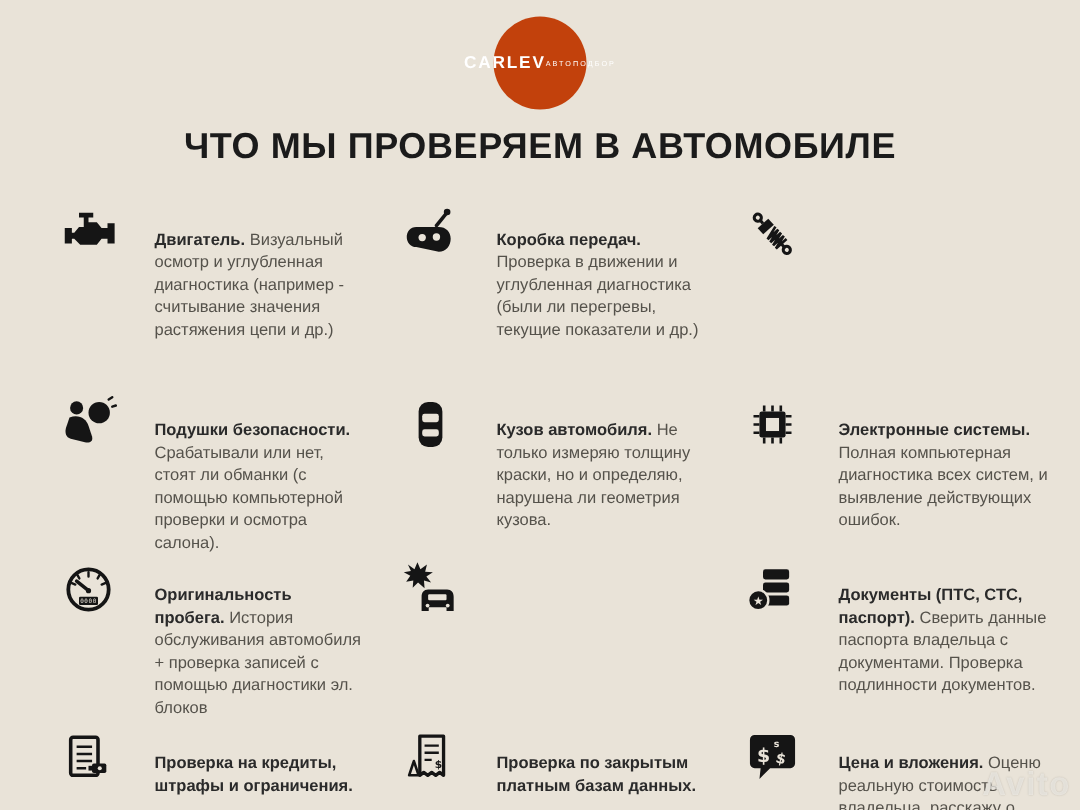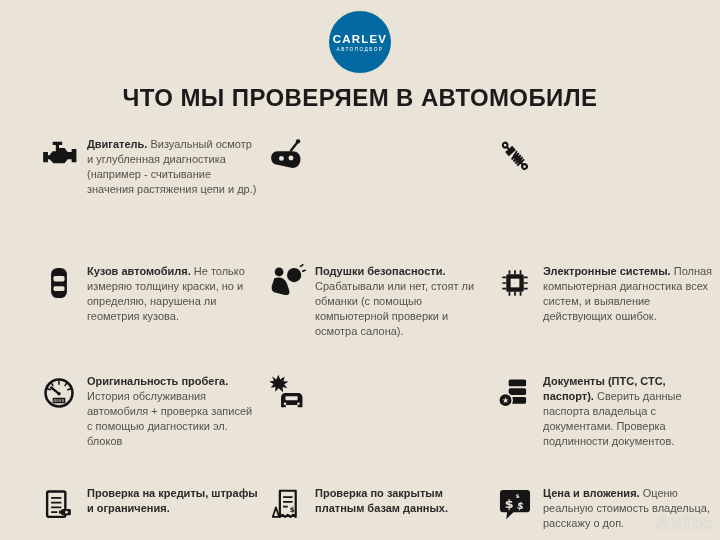--- a/index.html
+++ b/index.html
@@ -3,38 +3,38 @@
 <meta charset="utf-8">
 <style>
   html,body{margin:0;padding:0;}
   body{
     width:720px;height:540px;overflow:hidden;position:relative;
     background:#e9e3d8;
     font-family:"Liberation Sans", sans-serif;
   }
   .logo{
     position:absolute;left:329px;top:11px;width:62px;height:62px;border-radius:50%;
-    background:#0369a1;color:#fff;display:flex;flex-direction:column;
+    background:#c2410c;color:#fff;display:flex;flex-direction:row;
     align-items:center;justify-content:center;text-align:right;
   }
   .logo-brand{font-size:11.5px;font-weight:bold;letter-spacing:1.2px;line-height:12px;}
   .logo-tagline{font-size:4.8px;letter-spacing:1.4px;margin-top:2px;}
   .title{
     position:absolute;top:84px;left:0;width:720px;margin:0;text-align:center;
     font-size:24px;font-weight:800;letter-spacing:.4px;color:#1b1b1b;
   }
   .grid{
     position:absolute;left:40px;top:137px;
     display:grid;grid-template-columns:219px 219px 219px;column-gap:9px;
     grid-template-rows:127px 110px 112px auto;
   }
   .cell{display:flex;gap:9px;align-items:flex-start;}
   .icon{width:38px;height:38px;flex:0 0 38px;}
   .icon svg{width:38px;height:38px;display:block;}
-  .txt{margin:0;font-size:11px;line-height:15px;color:#55524b;}
+  .txt{margin:16px;font-size:11px;line-height:15px;color:#55524b;}
   .hd{color:#2a2a2a;font-weight:700;}
   .watermark{
     position:absolute;right:6px;bottom:4px;font-size:22px;font-weight:800;
     letter-spacing:1px;color:rgba(252,250,245,.62);
     text-shadow:0 0 1px rgba(130,124,112,.45);
     pointer-events:none;
   }
 </style>
 </head>
 <body>
@@ -61,58 +61,59 @@
   <section class="cell">
     <span class="icon">
           <svg viewBox="0 0 48 48">
             <path stroke="#151515" stroke-width="3" stroke-linecap="round" fill="none" d="M29 17l8-10"></path>
             <circle cx="38" cy="5.5" r="2.8" fill="#151515"></circle>
             <path fill="#151515" d="M12 18c-5 0-8 4-8 8.5S7 35 12 35l19 4c6 0 10-5 10-11s-4-10-10-10z"></path>
             <circle cx="17" cy="27" r="3.1" fill="#e9e3d8"></circle>
             <circle cx="29" cy="26.5" r="3.1" fill="#e9e3d8"></circle>
           </svg>
         </span>
+    <p class="txt"><b class="hd">Коробка передач.</b> <span class="bd">Проверка в движении и углубленная диагностика (были ли перегревы, текущие показатели и др.)</span></p>
   </section>
 
   <section class="cell">
     <span class="icon">
           <svg viewBox="0 0 48 48">
             <g transform="rotate(-42 24 24)" stroke="#151515" fill="none" stroke-width="2.6">
               <circle cx="24" cy="5.5" r="3"></circle>
               <path d="M24 8.5V12"></path>
               <rect x="18" y="12" width="12" height="7" fill="#151515" stroke="none"></rect>
               <path stroke-width="2.2" d="M30 21l-12 3.5h12L18 28h12l-12 3.5h12L18 35h12"></path>
               <path d="M24 35v4"></path>
               <circle cx="24" cy="42" r="3"></circle>
             </g>
           </svg>
         </span>
   </section>
 
   <section class="cell">
     <span class="icon">
           <svg viewBox="0 0 48 48">
-            <rect x="14" y="5" width="20" height="38" rx="8" fill="#151515"></rect>
-            <rect x="17" y="15" width="14" height="7" rx="2" fill="#e9e3d8"></rect>
-            <rect x="17" y="28" width="14" height="6" rx="2" fill="#e9e3d8"></rect>
-          </svg>
-        </span>
-    <p class="txt"><b class="hd">Кузов автомобиля.</b> <span class="bd">Не только измеряю толщину краски, но и определяю, нарушена ли геометрия кузова.</span></p>
-  </section>
-
-  <section class="cell">
-    <span class="icon">
-          <svg viewBox="0 0 48 48">
             <circle cx="14" cy="10" r="5.5" fill="#151515"></circle>
             <path fill="#151515" d="M8 18c8-3 14 1 16 7l3 9c1 4-2 6-6 5l-12-3c-4-1-5-5-4-9z"></path>
             <circle cx="33" cy="14" r="9" fill="#151515"></circle>
             <path stroke="#151515" stroke-width="2" stroke-linecap="round" fill="none" d="M41 3l3-2M44 9l3-1"></path>
           </svg>
         </span>
     <p class="txt"><b class="hd">Подушки безопасности.</b> <span class="bd">Срабатывали или нет, стоят ли обманки (с помощью компьютерной проверки и осмотра салона).</span></p>
+  </section>
+
+  <section class="cell">
+    <span class="icon">
+          <svg viewBox="0 0 48 48">
+            <rect x="14" y="5" width="20" height="38" rx="8" fill="#151515"></rect>
+            <rect x="17" y="15" width="14" height="7" rx="2" fill="#e9e3d8"></rect>
+            <rect x="17" y="28" width="14" height="6" rx="2" fill="#e9e3d8"></rect>
+          </svg>
+        </span>
+    <p class="txt"><b class="hd">Кузов автомобиля.</b> <span class="bd">Не только измеряю толщину краски, но и определяю, нарушена ли геометрия кузова.</span></p>
   </section>
 
   <section class="cell">
     <span class="icon">
           <svg viewBox="0 0 48 48">
             <rect x="13" y="13" width="22" height="22" rx="2" fill="#151515"></rect>
             <rect x="18.5" y="18.5" width="11" height="11" fill="#e9e3d8"></rect>
             <g stroke="#151515" stroke-width="2.2">
               <path d="M8 17h5M8 24h5M8 31h5M35 17h5M35 24h5M35 31h5M17 8v5M24 8v5M31 8v5M17 35v5M24 35v5M31 35v5"></path>
             </g>

